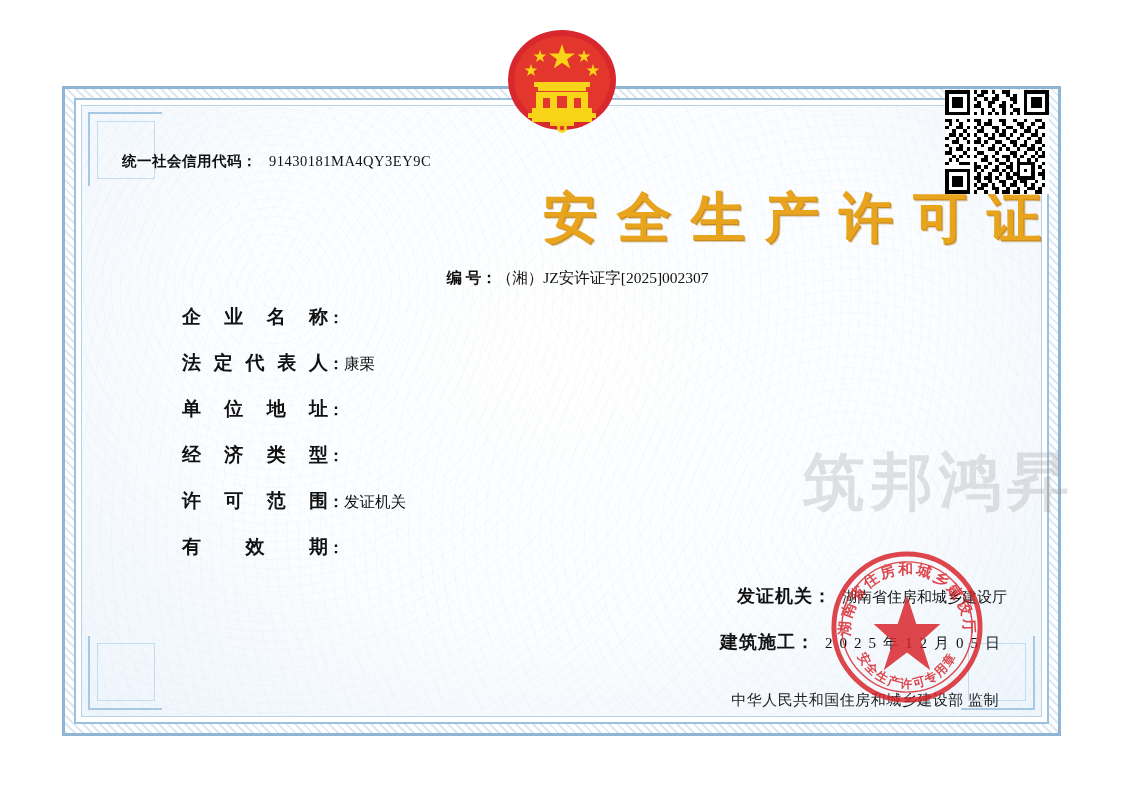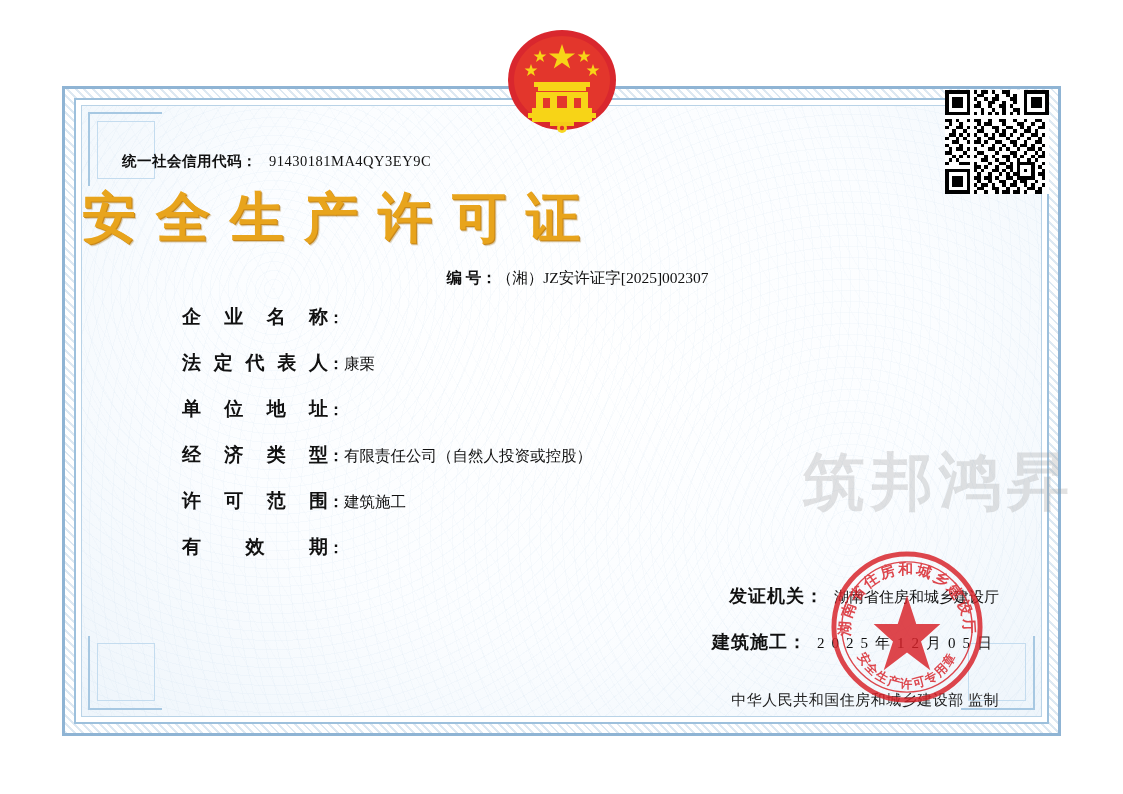--- a/index.html
+++ b/index.html
@@ -115,21 +115,21 @@
     white-space: nowrap;
   }
   #credit-code-row .label { font-weight: bold; }
   #credit-code-row .value { margin-left: 12px; font-family: "Liberation Serif", serif; }
 
   #doc-title {
     position: absolute;
     top: 96px;
     left: 0;
     width: 999px;
-    text-align: left;
+    text-align: right;
     font-size: 54px;
     font-weight: bold;
     letter-spacing: 20px;
     text-indent: 20px;
     color: #e8a41c;
     text-shadow:
       1px 1px 0 #c8871a,
       2px 2px 1px rgba(150,100,10,0.35);
     font-family: Liberation Mono, monospace;
   }
@@ -184,21 +184,21 @@
   }
   .valid-to-sep {
     display: inline-block;
     margin: 0 26px 0 34px;
     font-size: 15.5px;
   }
 
   
   .issue-block {
     position: absolute;
-    right: 62px;
+    right: 54px;
     top: 498px;
     width: 460px;
     text-align: right;
   }
   .issue-row {
     display: flex;
     justify-content: flex-end;
     align-items: baseline;
     margin-bottom: 22px;
     white-space: nowrap;
@@ -365,32 +365,31 @@
       </div>
 
       <div class="field-row">
         <div class="field-label">
           <span class="ch">经</span>
           <span class="ch">济</span>
           <span class="ch">类</span>
           <span class="ch">型</span>
         </div>
         <div class="field-colon">：</div>
-        <div class="field-value">有限责任公司（自然人投资或控股）</div>
       </div>
 
       <div class="field-row">
         <div class="field-label">
           <span class="ch">许</span>
           <span class="ch">可</span>
           <span class="ch">范</span>
           <span class="ch">围</span>
         </div>
         <div class="field-colon">：</div>
-        <div class="field-value">建筑施工</div>
+        <div class="field-value">发证机关</div>
       </div>
 
       <div class="field-row">
         <div class="field-label">
           <span class="ch">有</span>
           <span class="ch">效</span>
           <span class="ch">期</span>
         </div>
         <div class="field-colon">：</div>
       </div>

